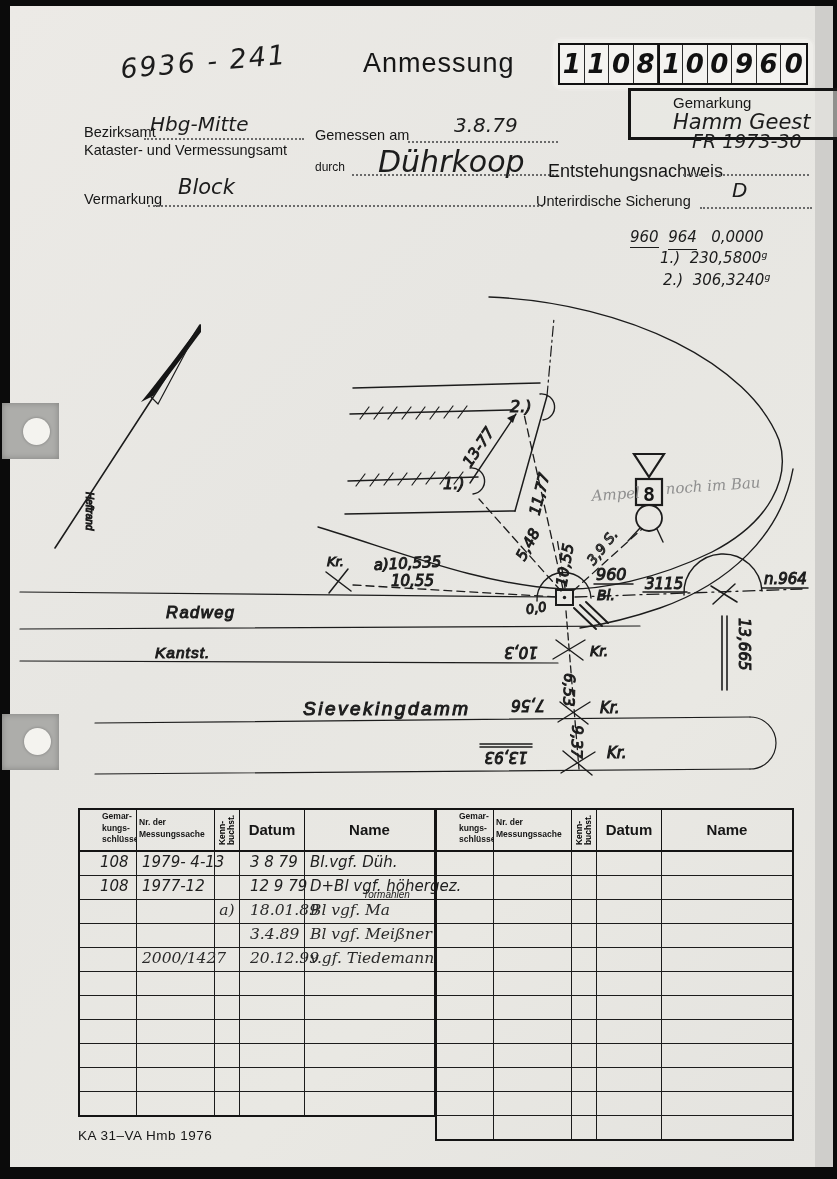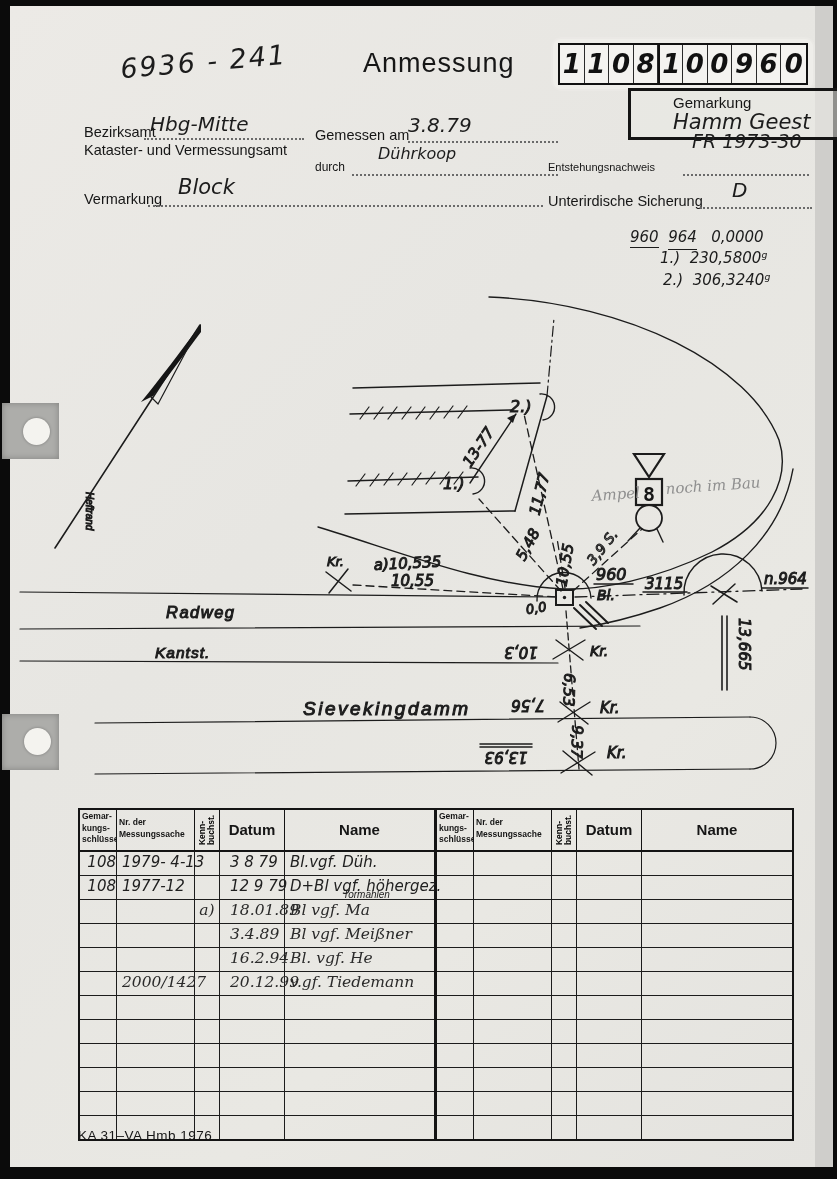--- a/index.html
+++ b/index.html
@@ -31,26 +31,26 @@
   .thead .hcell:last-child{border-right:none;}
   .h-small{font:bold 8.5px/1.12 "Liberation Sans",sans-serif;color:#161616;padding:2px 1px 0 2px;display:block;}
   .h-mid{font:bold 15px "Liberation Sans",sans-serif;color:#161616;text-align:center;line-height:40px;display:block;}
   .rot{position:absolute;left:50%;top:50%;transform:translate(-50%,-50%) rotate(-90deg);
        font:bold 8.5px/1.05 "Liberation Sans",sans-serif;white-space:pre-line;text-align:left;}
   .tbody .trow{display:grid;height:23px;border-bottom:1.6px solid #1c1c1c;}
   .tbody .trow:last-child{border-bottom:none;}
   .tcell{border-right:1.6px solid #1c1c1c;font:italic 15px "DejaVu Sans",sans-serif;color:#202020;
          padding-left:5px;line-height:21px;white-space:nowrap;overflow:visible;position:relative;}
   .tcell:last-child{border-right:none;}
-  .tcell:nth-child(1){text-align:right;padding-left:0;}
+  .tcell:nth-child(1){text-align:left;padding-left:0;}
   .tcell:nth-child(3){text-align:center;padding-left:0;}
   .tcell:nth-child(4){padding-left:10px;}
   .tbody .trow:nth-child(n+3):nth-child(-n+6) .tcell{font-family:"DejaVu Serif",serif;font-size:15.5px;color:#2a2a2a;}
   .cellnote{position:absolute;left:58px;top:13px;font:italic 10px "Liberation Sans",sans-serif;color:#222;}
-  .cols-l{grid-template-columns:37px 78px 25px 65px 1fr;}
+  .cols-l{grid-template-columns:37px 78px 25px 65px 1fr;padding-left:20px;}
   
   .punch{position:absolute;width:57px;height:56px;background:#adadaa;box-shadow:inset 0 0 6px rgba(0,0,0,.25);}
   .punch .hole{position:absolute;width:27px;height:27px;border-radius:50%;background:#f4f3ef;box-shadow:0 0 3px rgba(0,0,0,.3);}
   
   .strip{position:absolute;background:#0b0b0b;}
   
   .shw{font-family:"DejaVu Sans",sans-serif;font-style:italic;fill:#1d1d1d;}
   .spencil{fill:#8f8f8f;}
   .spi{font-family:"Liberation Sans",sans-serif;font-style:italic;fill:#1b1b1b;}
 </style>
@@ -94,36 +94,36 @@
     <div class="print" style="font-size:15px;margin-top:3px;">Gemarkung</div>
     <div class="hw" style="font-size:21px;margin-top:-1px;">Hamm Geest</div>
   </div>
 
   <div class="abs print" style="left:84px;top:124px;font-size:14.5px;">Bezirksamt</div>
   <div class="abs hw" style="left:150px;top:112px;font-size:20px;">Hbg-Mitte</div>
   <div class="dotl" style="left:144px;top:137px;width:160px;"></div>
   <div class="abs print" style="left:84px;top:142px;font-size:14.5px;">Kataster- und Vermessungsamt</div>
 
   <div class="abs print" style="left:315px;top:127px;font-size:14.5px;">Gemessen am</div>
-  <div class="abs hw" style="left:408px;top:113px;font-size:20px;">3.8.79</div>
+  <div class="abs hw" style="left:454px;top:113px;font-size:20px;">3.8.79</div>
   <div class="dotl" style="left:408px;top:140px;width:150px;"></div>
 
   <div class="abs print" style="left:315px;top:160px;font-size:12px;">durch</div>
-  <div class="abs hw" style="left:378px;top:144px;font-size:16px;">Dührkoop</div>
+  <div class="abs hw" style="left:378px;top:144px;font-size:30px;">Dührkoop</div>
   <div class="dotl" style="left:352px;top:173px;width:206px;"></div>
 
-  <div class="abs print" style="left:548px;top:161px;font-size:11px;">Entstehungsnachweis</div>
+  <div class="abs print" style="left:548px;top:161px;font-size:18px;">Entstehungsnachweis</div>
   <div class="abs hw" style="left:692px;top:130px;font-size:19px;">FR 1973-30</div>
   <div class="dotl" style="left:683px;top:173px;width:126px;"></div>
 
   <div class="abs print" style="left:84px;top:191px;font-size:14.5px;">Vermarkung</div>
   <div class="abs hw" style="left:178px;top:175px;font-size:21px;">Block</div>
   <div class="dotl" style="left:148px;top:204px;width:395px;"></div>
 
-  <div class="abs print" style="left:548px;top:193px;font-size:14.5px;">Unterirdische Sicherung</div>
+  <div class="abs print" style="left:536px;top:193px;font-size:14.5px;">Unterirdische Sicherung</div>
   <div class="abs hw" style="left:732px;top:178px;font-size:20px;">D</div>
   <div class="dotl" style="left:700px;top:206px;width:112px;"></div>
 
   <div class="abs hw" style="left:630px;top:228px;font-size:15px;">
     <span style="border-bottom:1.6px solid #1c1c1c;padding-bottom:1px;">960</span>&nbsp;
     <span style="border-bottom:1.6px solid #1c1c1c;padding-bottom:3px;">964</span>&nbsp;&nbsp;
     <span>0,0000</span>
   </div>
   <div class="abs hw" style="left:660px;top:249px;font-size:15px;">
     <span>1.)</span>&nbsp;
@@ -302,27 +302,20 @@
         </div>
         <div class="trow cols-l">
           <div class="tcell"></div>
           <div class="tcell"></div>
           <div class="tcell"></div>
           <div class="tcell">3.4.89</div>
           <div class="tcell">Bl vgf.   Meißner</div>
         </div>
         <div class="trow cols-l">
           <div class="tcell"></div>
-          <div class="tcell"></div>
-          <div class="tcell"></div>
-          <div class="tcell">16.2.94</div>
-          <div class="tcell">Bl. vgf.  He</div>
-        </div>
-        <div class="trow cols-l">
-          <div class="tcell"></div>
           <div class="tcell">2000/1427</div>
           <div class="tcell"></div>
           <div class="tcell">20.12.99</div>
           <div class="tcell">v.gf. Tiedemann</div>
         </div>
         <div class="trow cols-l">
           <div class="tcell"></div>
           <div class="tcell"></div>
           <div class="tcell"></div>
           <div class="tcell"></div>

